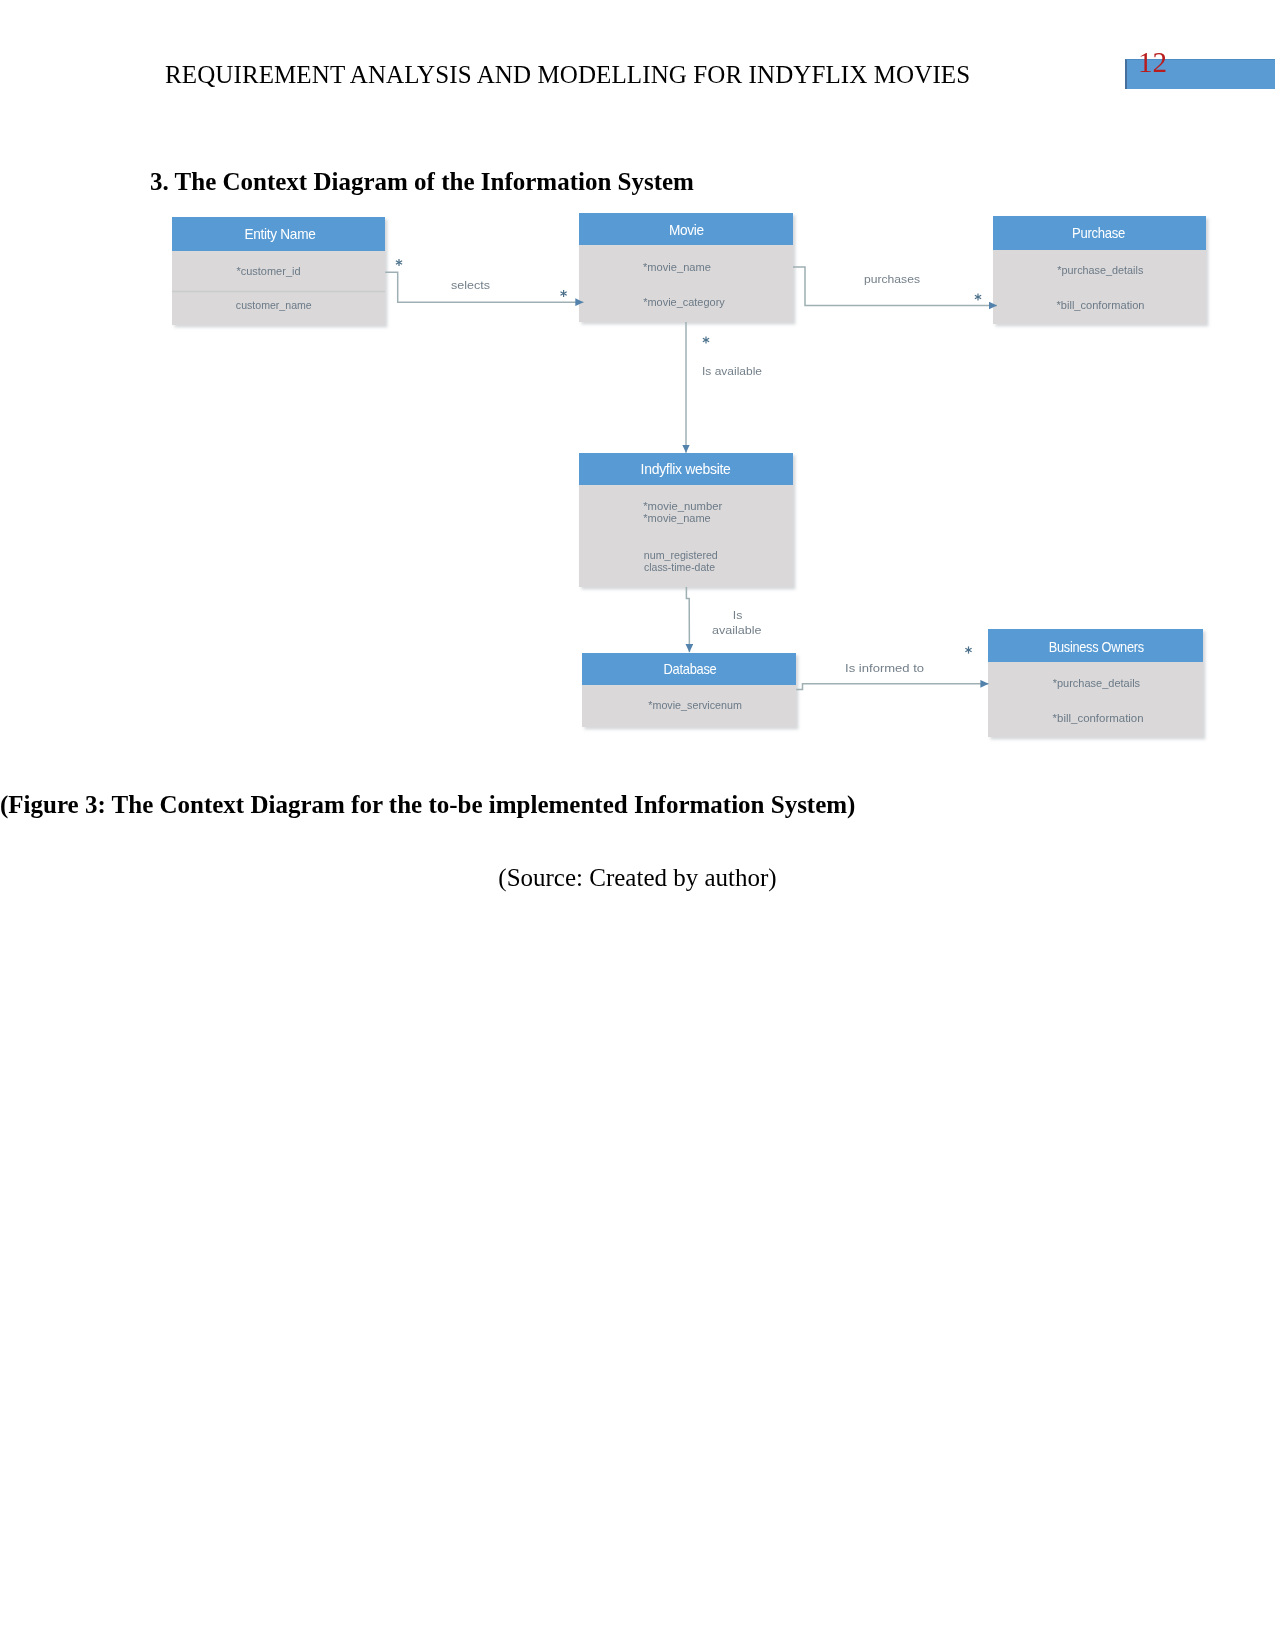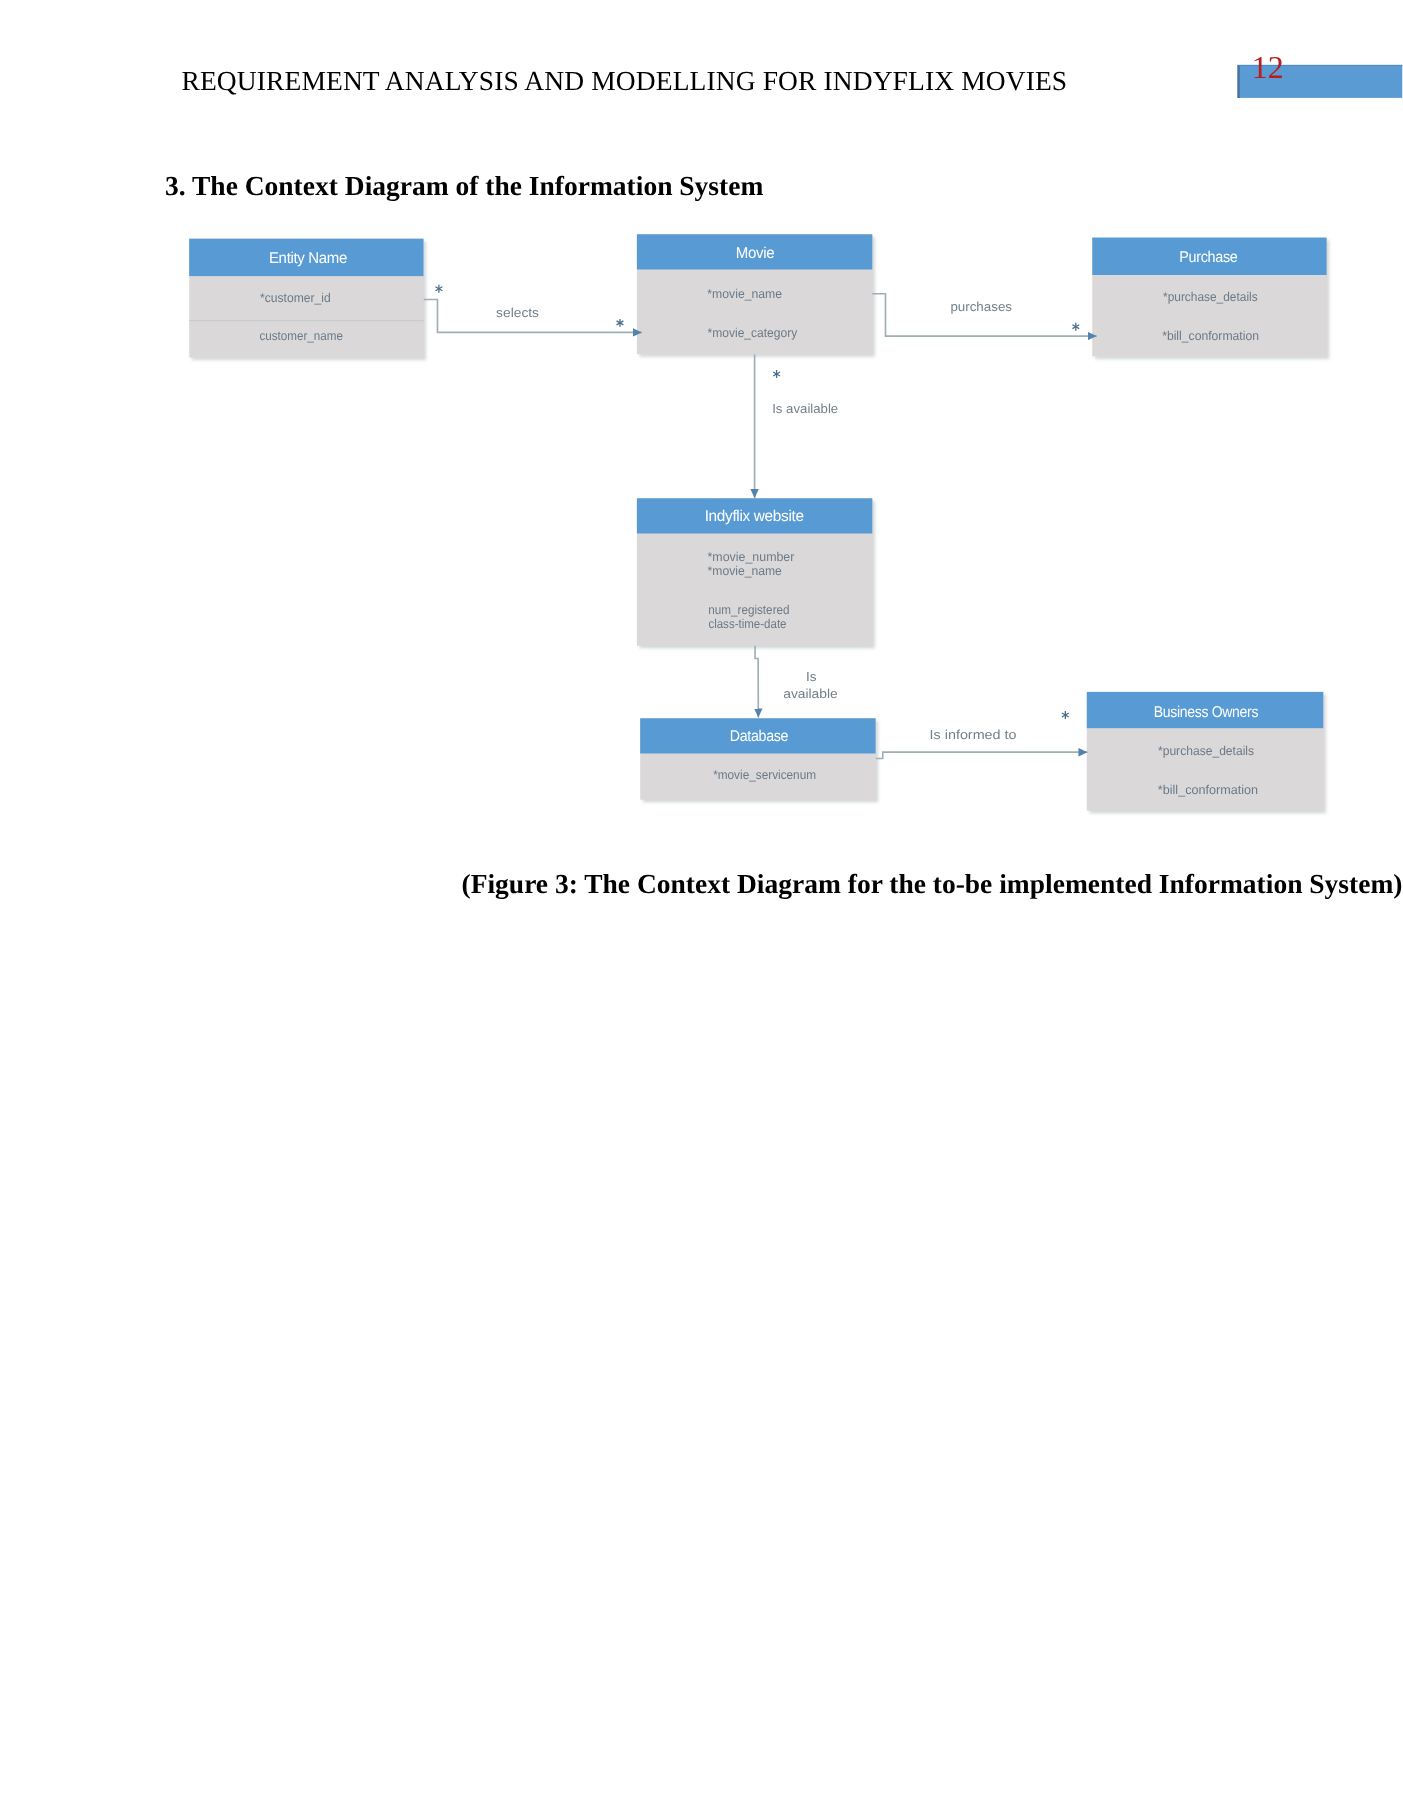--- a/index.html
+++ b/index.html
@@ -2,34 +2,35 @@
 <html><head>
 <meta charset="utf-8">
 <title>Context Diagram Page</title>
 <style>
   html,body{margin:0;padding:0;}
   body{width:1275px;height:1651px;background:#ffffff;font-family:"Liberation Serif",serif;position:relative;overflow:hidden;}
   .page{position:absolute;left:0;top:0;width:1077px;height:1651px;}
   .hdr-text{position:absolute;left:165px;top:61px;font-size:25px;color:#000;letter-spacing:0.1px;white-space:nowrap;}
   .pagenum-box{position:absolute;left:1125px;top:59px;width:150px;height:30px;background:#5b9bd3;border-left:2px solid #476f9c;border-top:1px solid #4e8cc4;box-sizing:border-box;}
   .pagenum{position:absolute;left:1138px;top:46px;font-size:29px;color:#b91c1c;}
-  .section-title{position:absolute;left:150px;top:156px;font-size:25px;font-weight:bold;color:#000;white-space:nowrap;}
-  .figure-caption{position:absolute;left:0;top:791px;width:1275px;text-align:right;font-size:25px;font-weight:bold;color:#000;}
+  .section-title{position:absolute;left:150px;top:168px;font-size:25px;font-weight:bold;color:#000;white-space:nowrap;}
+  .figure-caption{position:absolute;left:0;top:791px;width:1275px;text-align:left;font-size:25px;font-weight:bold;color:#000;}
   .source-line{position:absolute;left:0;top:864px;width:1275px;text-align:center;font-size:25px;color:#000;}
   #diagram{position:absolute;left:16px;top:0;filter:blur(0.5px);}
 </style>
 </head>
 <body>
 
 <div class="page">
   <div class="hdr-text">REQUIREMENT ANALYSIS AND MODELLING FOR INDYFLIX MOVIES</div>
   <div class="pagenum-box"></div>
   <div class="pagenum">12</div>
   <div class="section-title">3. The Context Diagram of the Information System</div>
   <div class="figure-caption">(Figure 3: The Context Diagram for the to-be implemented Information System)</div>
+  <div class="source-line">(Source: Created by author)</div>
 
   <div id="diagram">
     <svg width="1275" height="780" viewBox="0 0 1275 780" xmlns="http://www.w3.org/2000/svg">
       <defs>
         <filter id="bxsh" x="-20%" y="-20%" width="150%" height="150%">
           <feDropShadow dx="2.4" dy="2.4" stdDeviation="1.6" flood-color="#9aa0a6" flood-opacity="0.42"></feDropShadow>
         </filter>
         <marker id="arrw" markerWidth="8.4" markerHeight="8" refX="8.2" refY="4" orient="auto" markerUnits="userSpaceOnUse">
           <path d="M0,0.15 L8.2,4 L0,7.85 Z" fill="#5383ad"></path>
         </marker>

